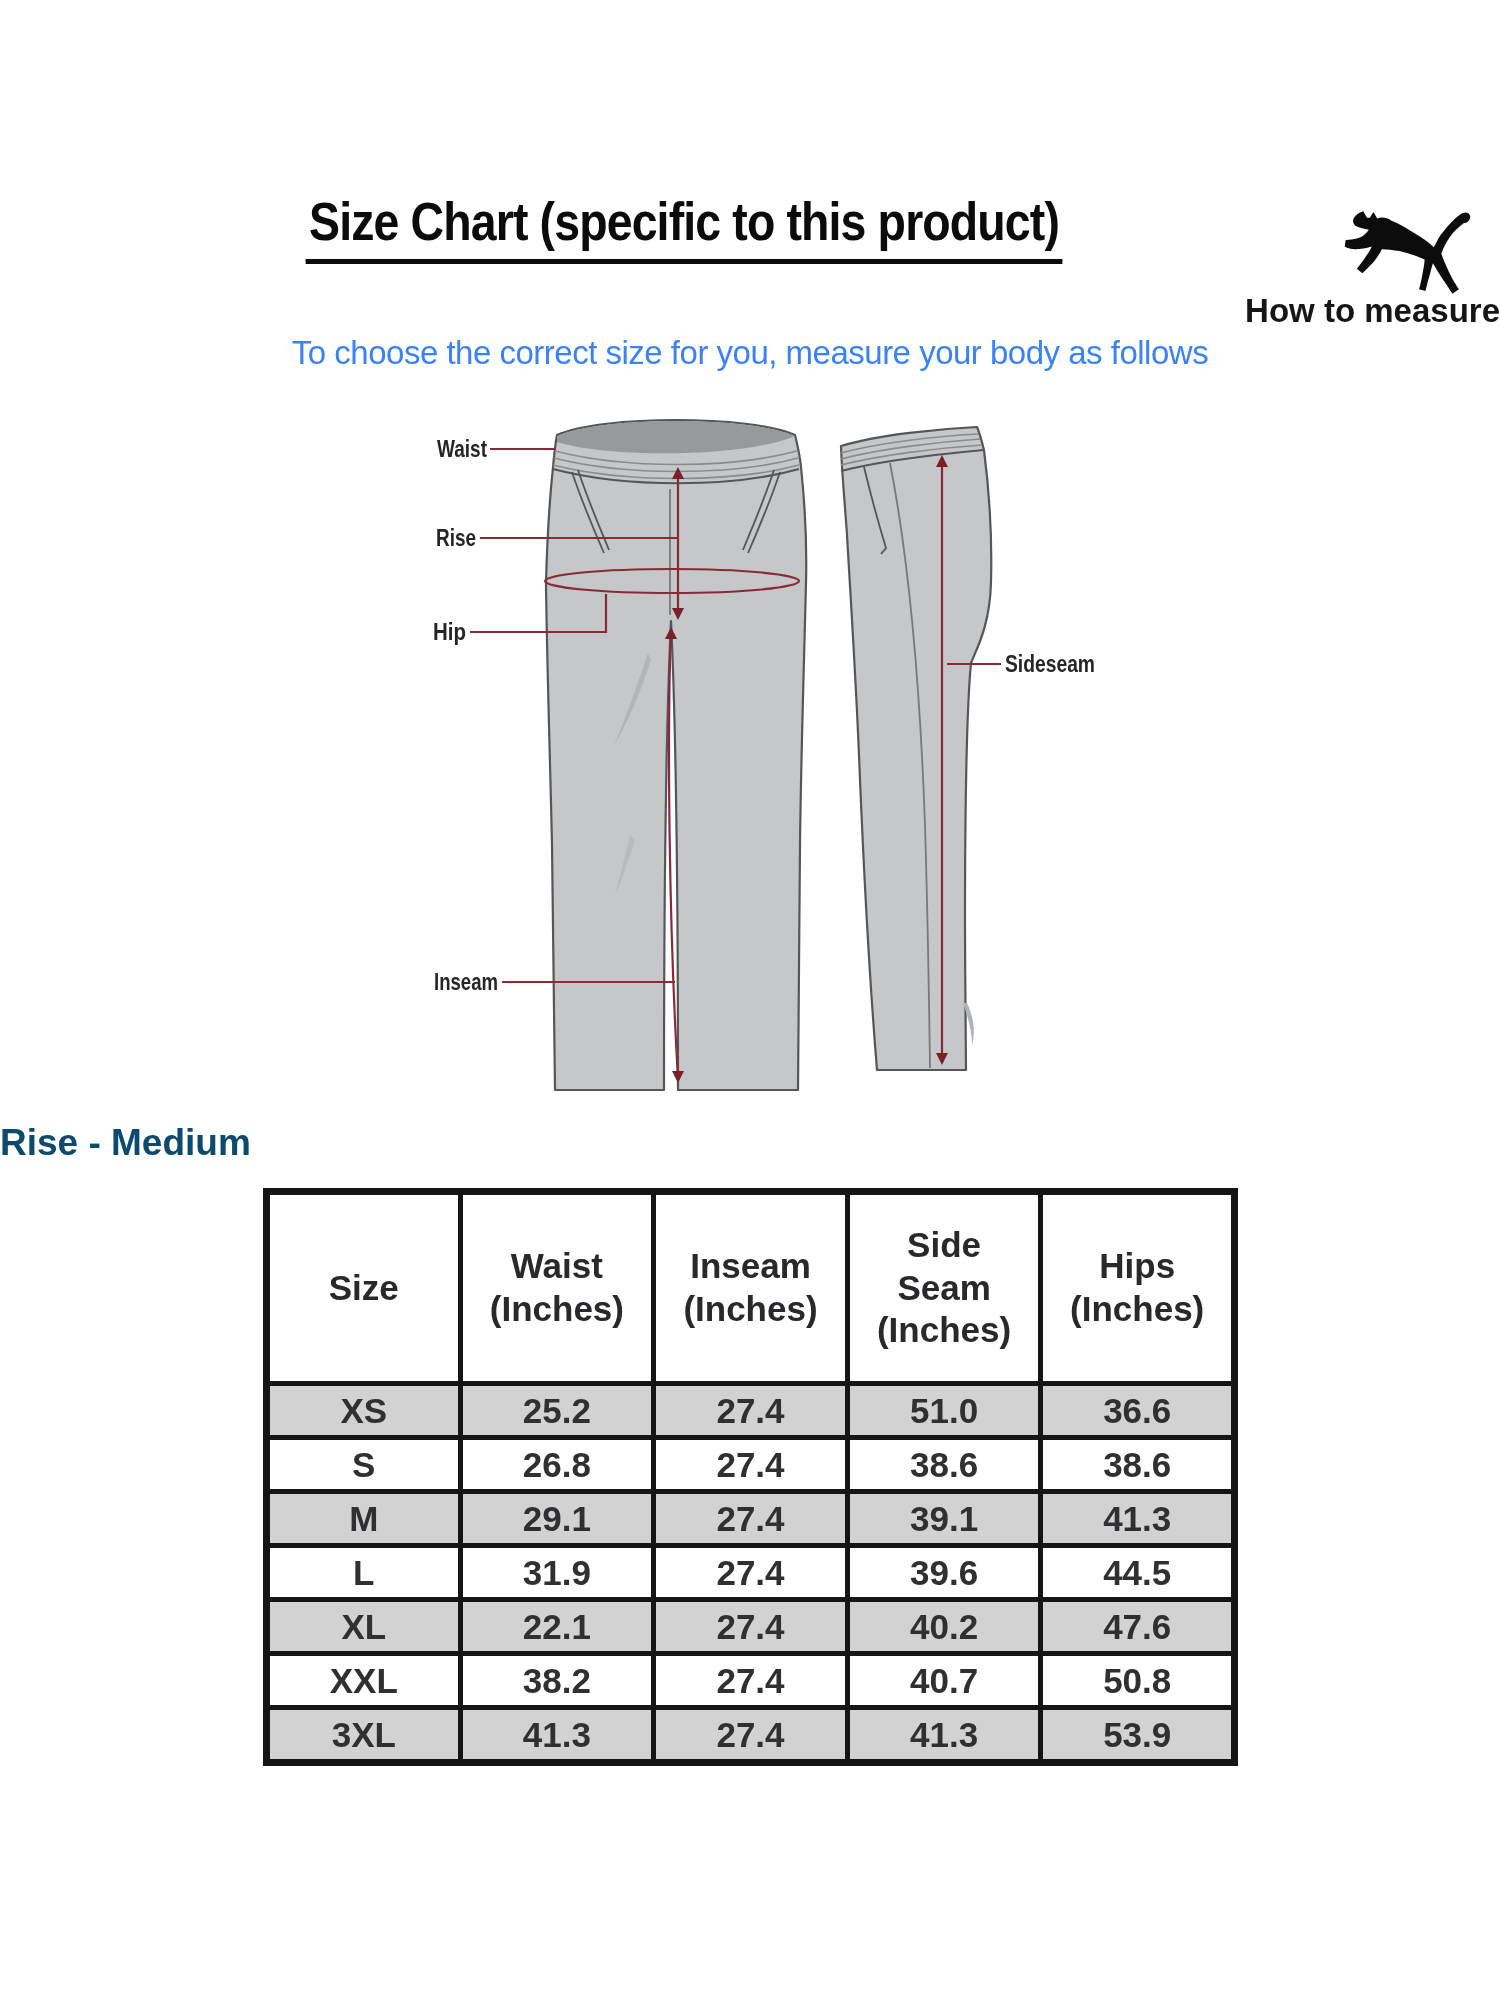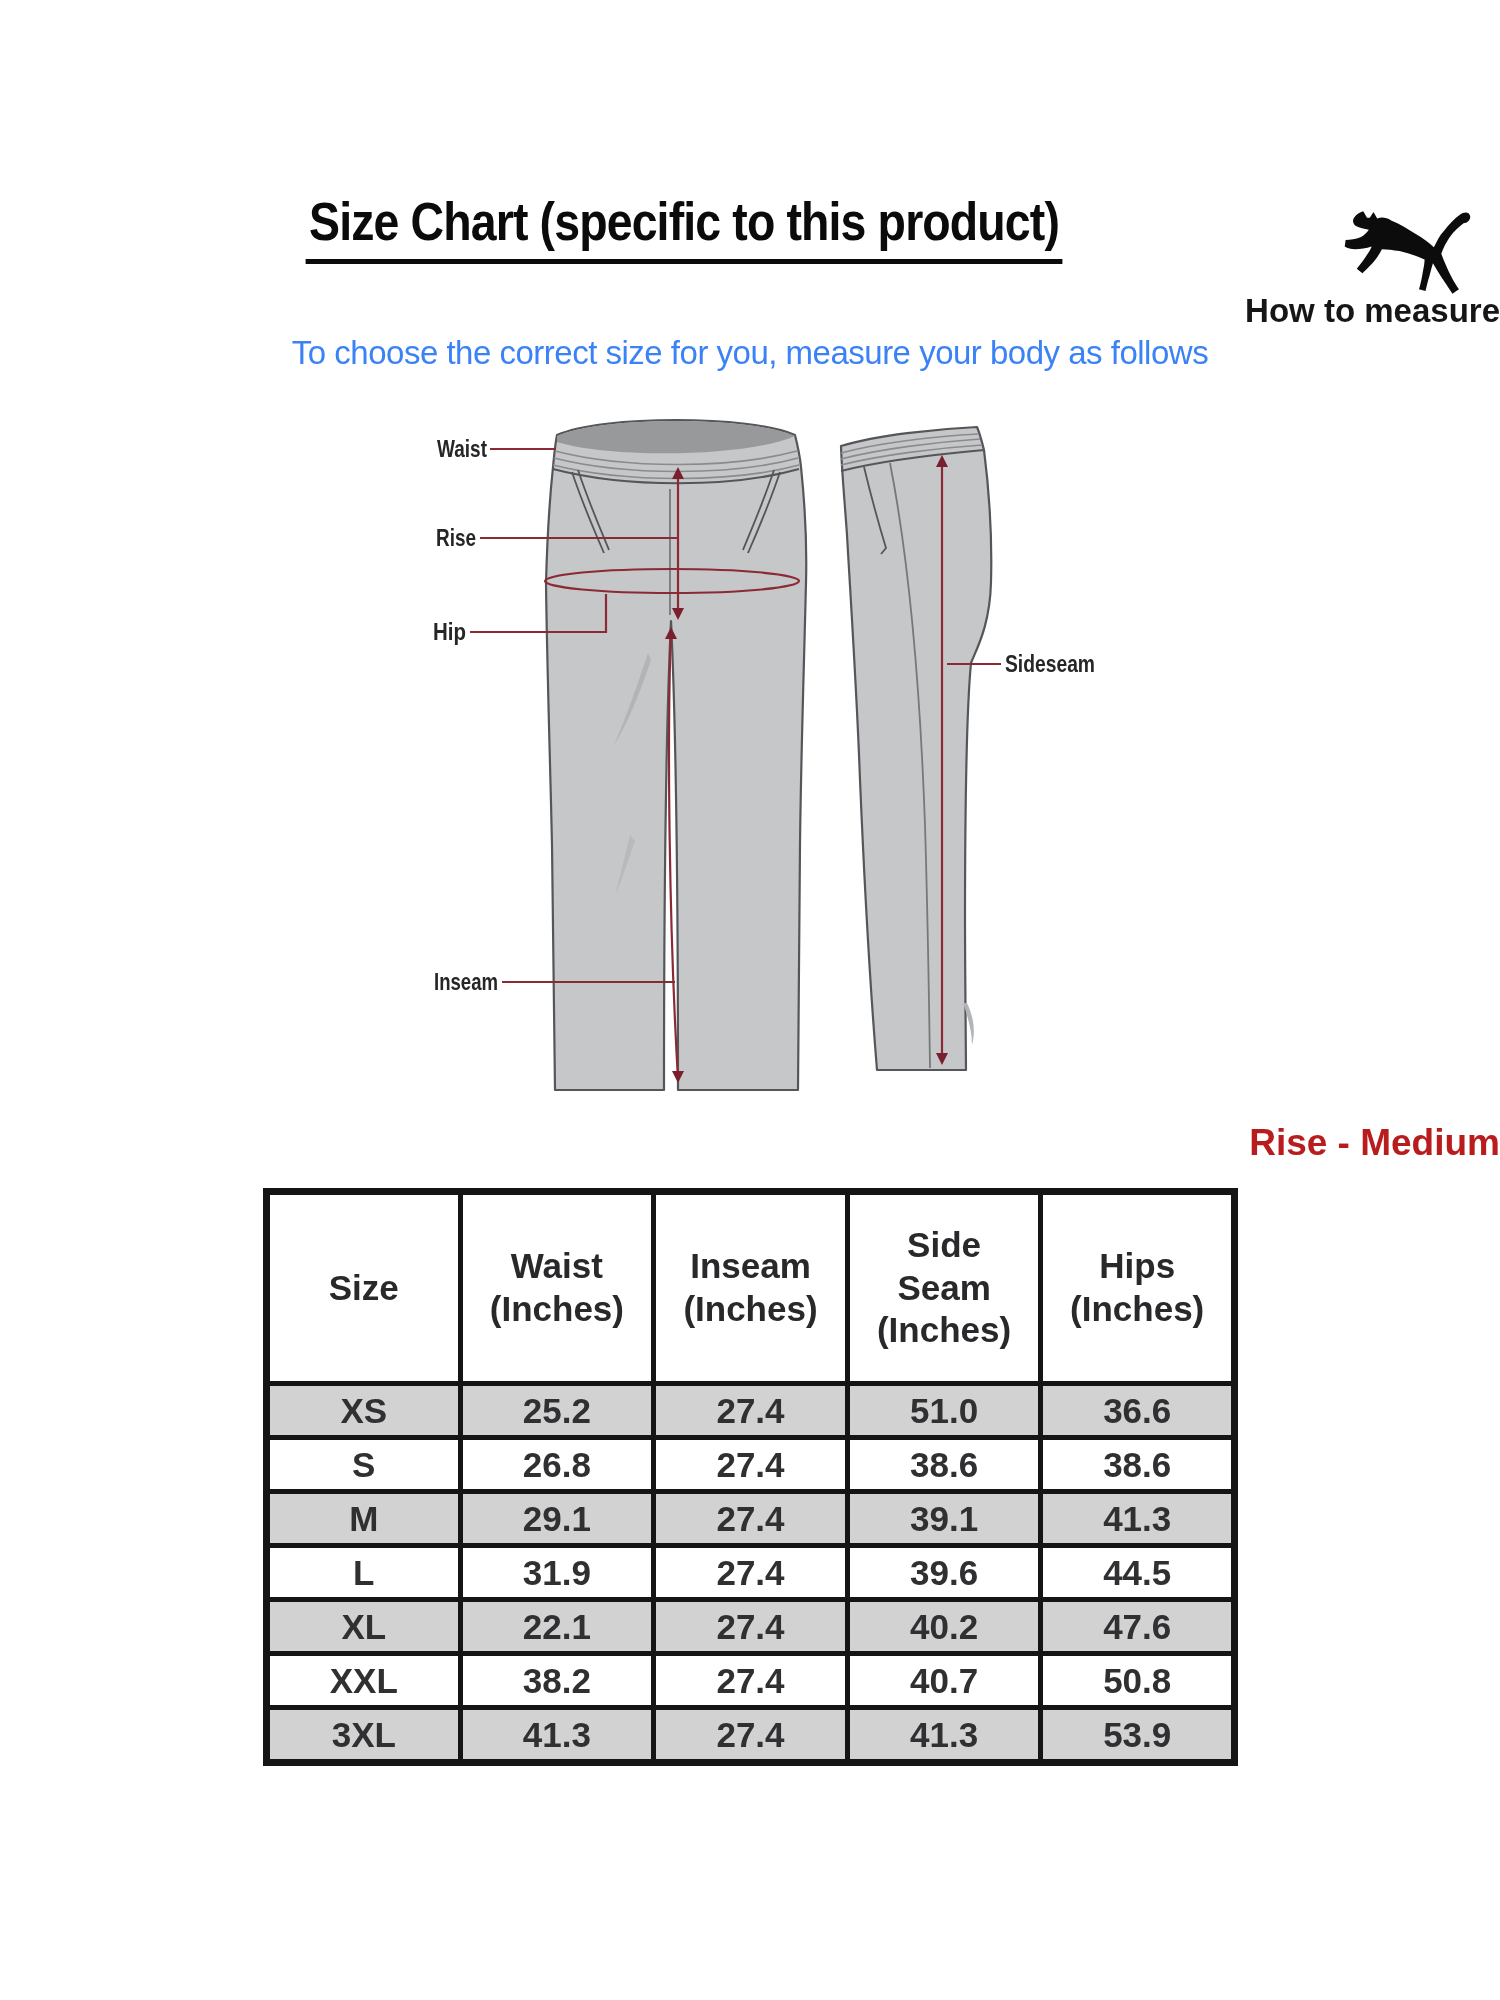--- a/index.html
+++ b/index.html
@@ -39,21 +39,21 @@
   }
   
   .diagram{position:absolute;left:420px;top:405px;width:700px;height:700px;}
   .diagram text{
     font-family:"Liberation Sans","DejaVu Sans",sans-serif;
     font-weight:bold;font-size:24px;fill:#262628;
   }
   
   .rise-medium{
     position:absolute;top:1122px;left:0;width:1500px;
-    text-align:right;font-size:37px;font-weight:bold;color:#b91c1c;
+    text-align:left;font-size:37px;font-weight:bold;color:#0c4a6e;
   }
   .size-table{
     position:absolute;left:263px;top:1188px;width:975px;
     border-collapse:collapse;table-layout:fixed;
     border:7px solid #151515;
     font-size:35px;font-weight:bold;color:#303032;
   }
   .size-table th,.size-table td{
     border:5px solid #151515;
     text-align:center;vertical-align:middle;

